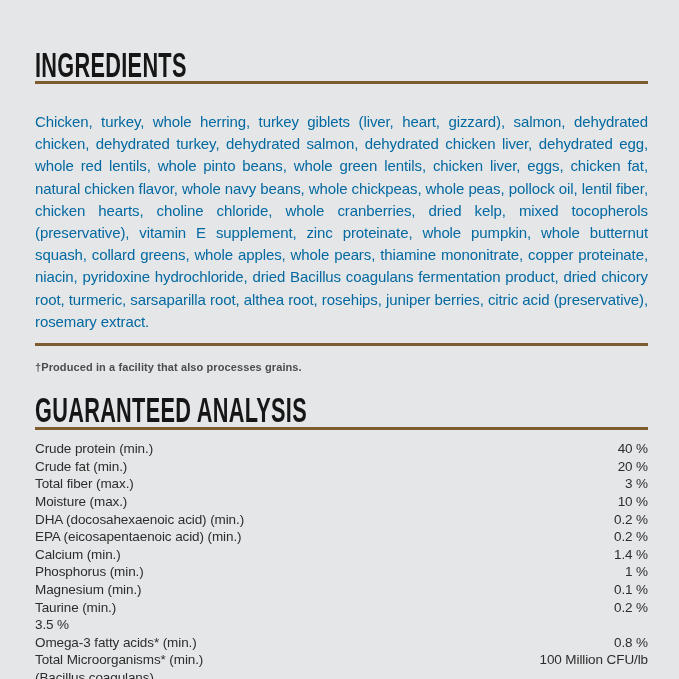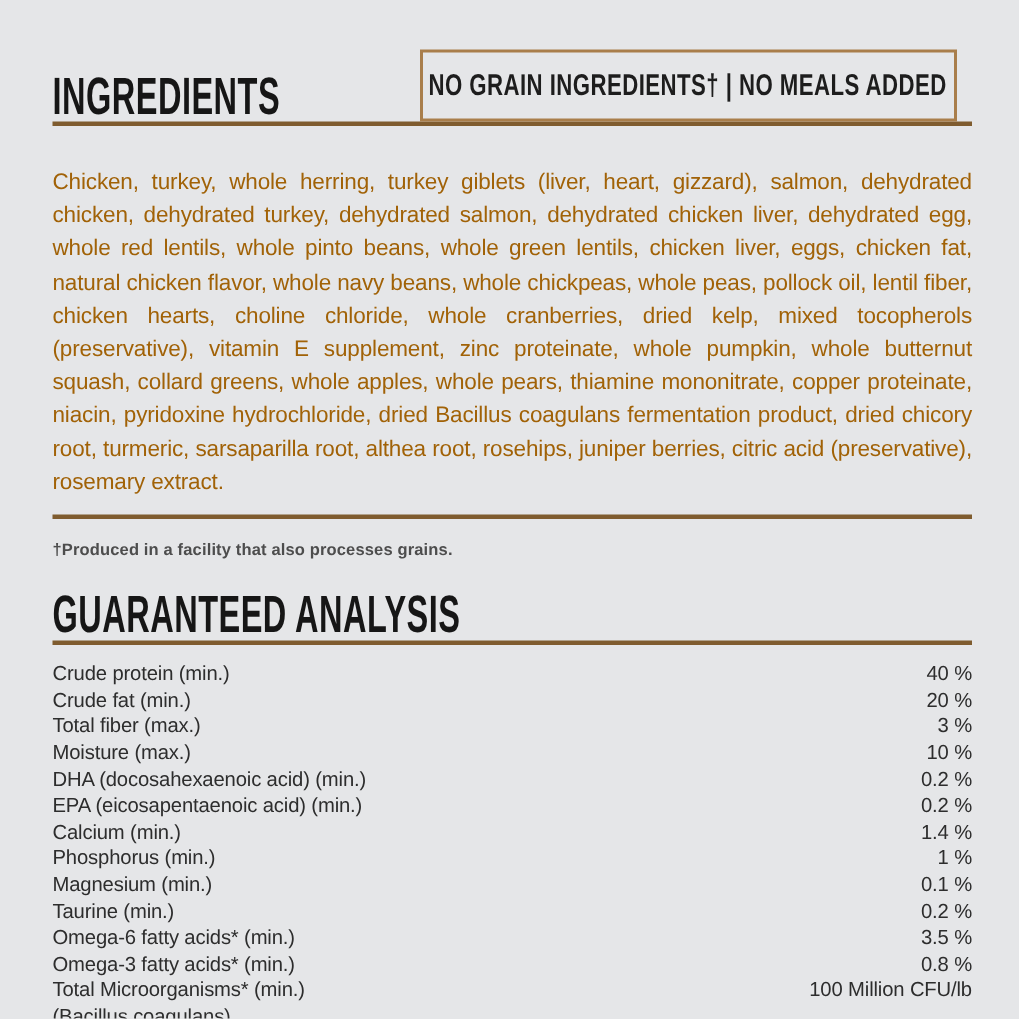--- a/index.html
+++ b/index.html
@@ -58,21 +58,21 @@
     transform: scaleX(0.74);
     transform-origin: 50% 50%;
   }
   
   .ing-body {
     padding: 12px 0 10px 0;
     border-bottom: 3px solid #7f5c2f;
     font-size: 15px;
     line-height: 22.2px;
     letter-spacing: -0.1px;
-    color: #a16207;
+    color: #0369a1;
     text-align: justify;
   }
   .footnote {
     margin-top: 7px;
     font-size: 11px;
     color: #4d4d4d;
     letter-spacing: 0.1px;
     font-weight: bold;
   }
   
@@ -96,23 +96,20 @@
   .ga-label { text-align: left; }
   .ga-value { text-align: left; white-space: nowrap; }
 </style>
 </head>
 <body>
 
 <div class="label-panel">
 
   <div class="ing-header">
     <span class="big-title">INGREDIENTS</span>
-    <div class="badge">
-      <span class="badge-text">NO GRAIN INGREDIENTS† | NO MEALS ADDED</span>
-    </div>
   </div>
 
   <p class="ing-body">Chicken, turkey, whole herring, turkey giblets (liver, heart, gizzard), salmon, dehydrated chicken, dehydrated turkey, dehydrated salmon, dehydrated chicken liver, dehydrated egg, whole red lentils, whole pinto beans, whole green lentils, chicken liver, eggs, chicken fat, natural chicken flavor, whole navy beans, whole chickpeas, whole peas, pollock oil, lentil fiber, chicken hearts, choline chloride, whole cranberries, dried kelp, mixed tocopherols (preservative), vitamin E supplement, zinc proteinate, whole pumpkin, whole butternut squash, collard greens, whole apples, whole pears, thiamine mononitrate, copper proteinate, niacin, pyridoxine hydrochloride, dried Bacillus coagulans fermentation product, dried chicory root, turmeric, sarsaparilla root, althea root, rosehips, juniper berries, citric acid (preservative), rosemary extract.</p>
 
   <div class="footnote">†Produced in a facility that also processes grains.</div>
 
   <div class="ga-header">
     <span class="big-title">GUARANTEED ANALYSIS</span>
   </div>
 
@@ -151,21 +148,20 @@
       </div>
       <div class="ga-row">
         <span class="ga-label">Magnesium (min.)</span>
         <span class="ga-value">0.1 %</span>
       </div>
       <div class="ga-row">
         <span class="ga-label">Taurine (min.)</span>
         <span class="ga-value">0.2 %</span>
       </div>
       <div class="ga-row">
-        <span class="ga-label">Omega-6 fatty acids* (min.)</span>
         <span class="ga-value">3.5 %</span>
       </div>
       <div class="ga-row">
         <span class="ga-label">Omega-3 fatty acids* (min.)</span>
         <span class="ga-value">0.8 %</span>
       </div>
       <div class="ga-row">
         <span class="ga-label">Total Microorganisms* (min.)</span>
         <span class="ga-value">100 Million CFU/lb</span>
       </div>

